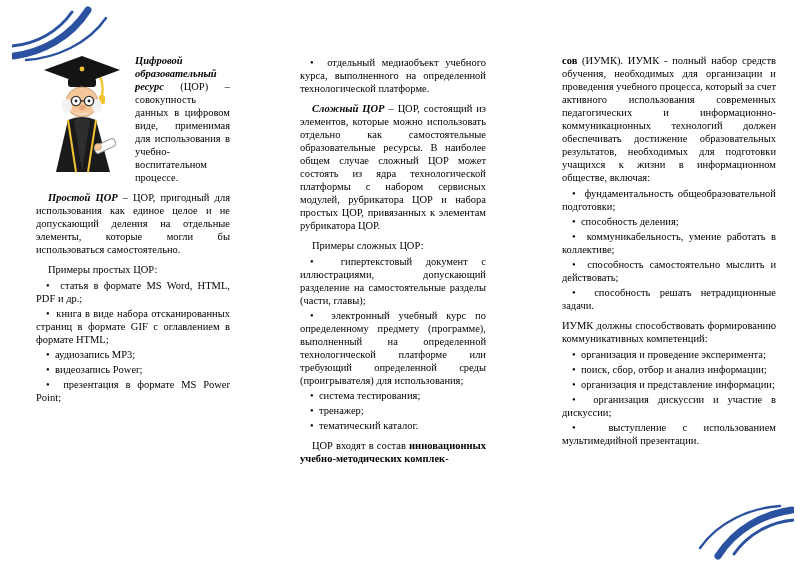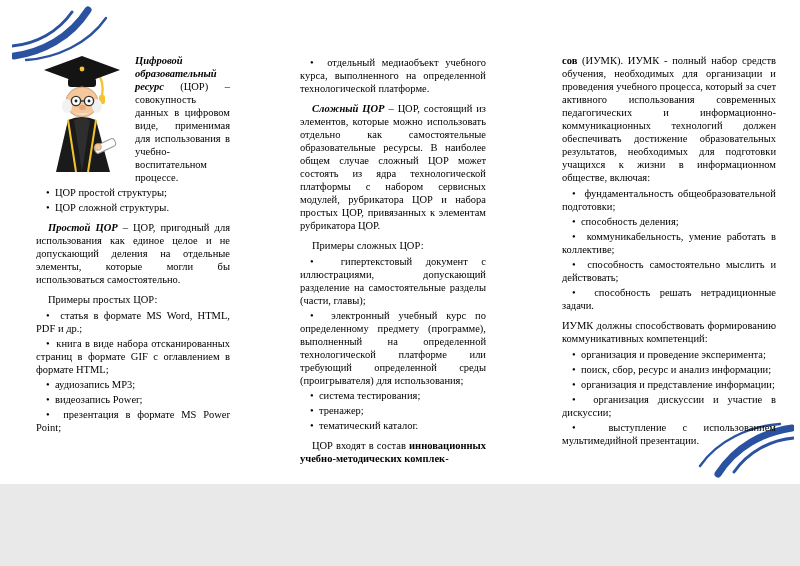--- a/index.html
+++ b/index.html
@@ -1,18 +1,18 @@
 <!DOCTYPE html>
 <html lang="ru"><head>
 <meta charset="utf-8">
 <style>
   html,body{margin:0;padding:0;background:#e9e9e9;}
   .page{
     position:relative;
-    width:800px;height:484px;
+    width:800px;height:566px;
     margin:0 auto;
     background:#ffffff;
     overflow:hidden;
     font-family:"Liberation Serif", serif;
     color:#000;
   }
   .swoosh{position:absolute;}
   .swoosh.tl{left:12px;top:4px;}
   .swoosh.br{right:6px;bottom:4px;}
 
@@ -102,24 +102,20 @@
           <path d="M60 66 L 52 118" stroke="#f4c430" stroke-width="2" fill="none"></path>
 
           <rect x="58" y="88" width="22" height="8" rx="3" transform="rotate(-25 69 92)" fill="#ffffff" stroke="#999" stroke-width="1"></rect>
           <circle cx="62" cy="93" r="3.4" fill="#f6c79b" stroke="#caa27a" stroke-width="0.8"></circle>
         </svg>
       </div>
 
       <p class="intro"><span class="lead">Цифровой образовательный ресурс</span><span> (ЦОР) – совокупность данных в цифровом виде, применимая для использования в учебно-воспитательном процессе.</span></p>
 
 
-      <ul>
-        <li>ЦОР простой структуры;</li>
-        <li>ЦОР сложной структуры.</li>
-      </ul>
 
       <p class="para gap"><span class="lead">Простой ЦОР</span><span> – ЦОР, пригодный для использования как единое целое и не допускающий деления на отдельные элементы, которые могли бы использоваться самостоятельно.</span></p>
 
       <p class="para gap">Примеры простых ЦОР:</p>
 
       <ul class="gap-sm">
         <li>статья в формате MS Word, HTML, PDF и др.;</li>
         <li>книга в виде набора отсканированных страниц в формате GIF с оглавлением в формате HTML;</li>
         <li>аудиозапись MP3;</li>
         <li>видеозапись Power;</li>
@@ -159,21 +155,21 @@
         <li>способность деления;</li>
         <li>коммуникабельность, умение работать в коллективе;</li>
         <li>способность самостоятельно мыслить и действовать;</li>
         <li>способность решать нетрадиционные задачи.</li>
       </ul>
 
       <p class="gap">ИУМК должны способствовать формированию коммуникативных компетенций:</p>
 
       <ul class="gap-sm">
         <li>организация и проведение эксперимента;</li>
-        <li>поиск, сбор, ресурс и анализ информации;</li>
+        <li>поиск, сбор, отбор и анализ информации;</li>
         <li>организация и представление информации;</li>
         <li>организация дискуссии и участие в дискуссии;</li>
         <li>выступление с использованием мультимедийной презентации.</li>
       </ul>
 
     </div>
 
   </div>
 </div>
 

